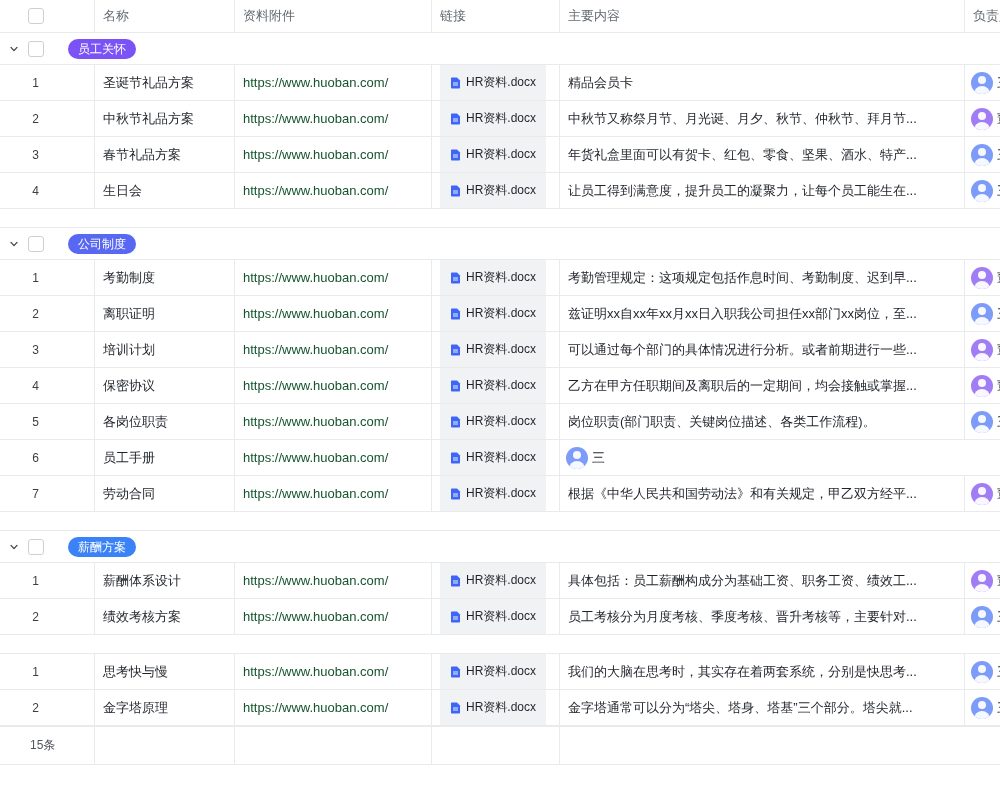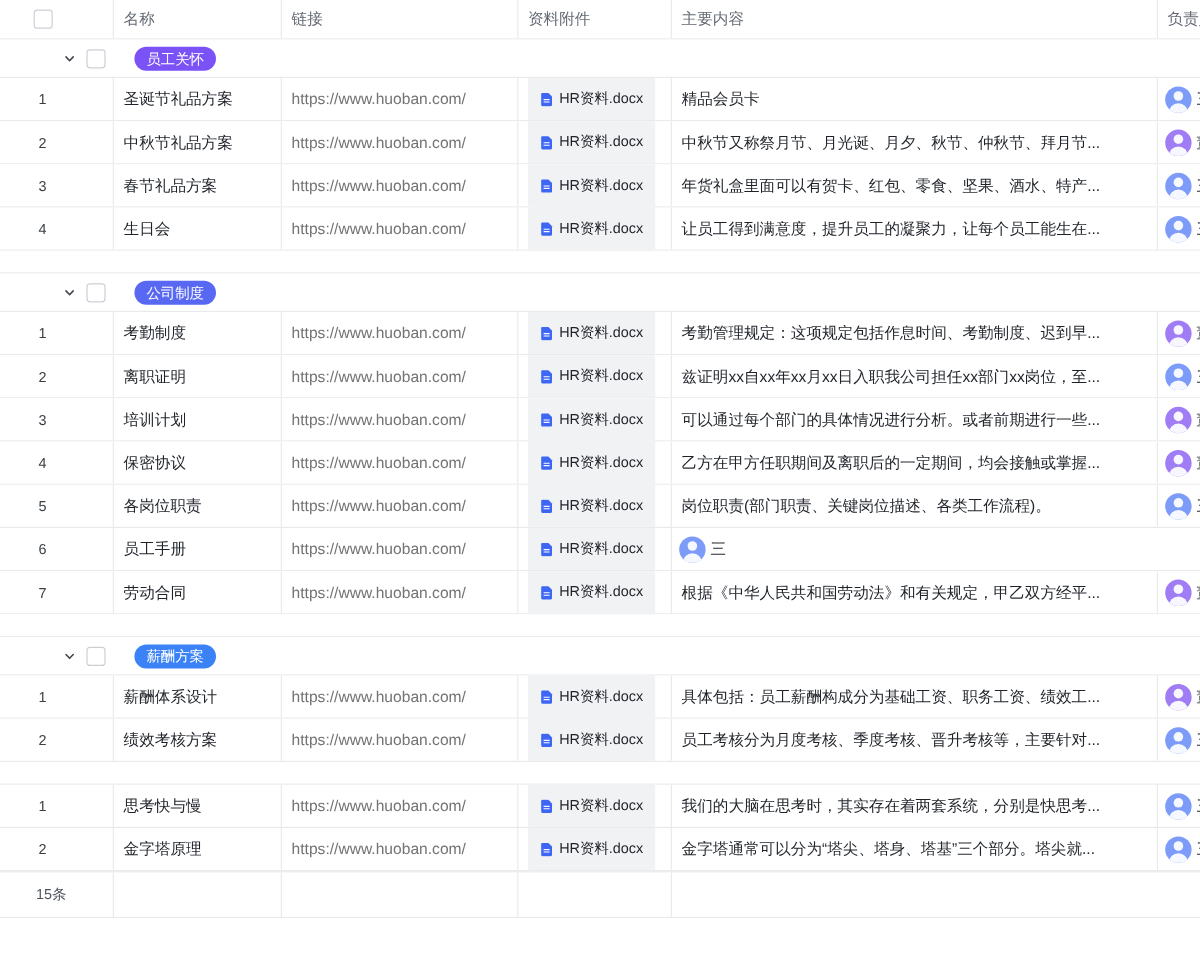--- a/index.html
+++ b/index.html
@@ -18,31 +18,31 @@
   }
   .header-row .cell:last-child, .data-row .cell:last-child { border-right: none; }
   .selector-cell { padding: 0 !important; }
 
   .checkbox {
     width: 14px; height: 14px; flex: none; display: inline-block;
     border: 1px solid #ccd0d6; border-radius: 3px; background: #fff;
   }
   .header-row .checkbox { margin-left: 28px; }
 
-  .group-row { height: 31px; flex: none; display: flex; align-items: center; border-bottom: 1px solid #e9eaec; background: #fff; padding-left: 44px; }
+  .group-row { height: 31px; flex: none; display: flex; align-items: center; border-bottom: 1px solid #e9eaec; background: #fff; }
   .chevron { margin-left: 9px; display: flex; align-items: center; cursor: pointer; }
   .group-row .checkbox { margin-left: 9px; }
   .badge {
     margin-left: 24px; padding: 4px 10px; border-radius: 11px;
     color: #fff; font-size: 12px; line-height: 1; display: inline-block;
   }
 
   .data-row { height: 35px; flex: none; font-size: 13px; border-bottom: 1px solid #e9eaec; background: #fff; }
   .row-num { margin-left: 28px; width: 15px; text-align: center; font-size: 12px; color: #3a3f45; }
-  .link-cell { color: #737373; }
+  .link-cell { color: #14532d; }
 
   .chip {
     display: inline-flex; align-items: center; gap: 5px; height: 23px;
     padding: 16px 10px; background: #f1f2f4; border-radius: 12px;
     font-size: 12px; color: #1f2329; max-width: 112px; overflow: hidden; white-space: nowrap;
   }
   .doc-icon { display: flex; flex: none; }
 
   .owner-cell { padding: 0 0 0 6px !important; display: flex; align-items: center; gap: 4px; }
   .avatar { width: 22px; height: 22px; flex: none; border-radius: 50%; position: relative; overflow: hidden; background: #7d9bf8; }
@@ -71,22 +71,22 @@
 </head>
 <body>
 
 <div class="table">
 
   <div class="grid-row header-row">
     <div class="cell selector-cell">
       <span class="checkbox"></span>
     </div>
     <div class="cell">名称</div>
+    <div class="cell">资料附件</div>
     <div class="cell">链接</div>
-    <div class="cell">资料附件</div>
     <div class="cell">主要内容</div>
     <div class="cell">负责人</div>
   </div>
 
   <div id="groups">
   <div class="group-row">
     <span class="chevron">
       <svg width="10" height="10" viewBox="0 0 10 10">
             <path d="M2 3.4 L5 6.6 L8 3.4" stroke="#41464b" stroke-width="1.3" fill="none" stroke-linecap="round" stroke-linejoin="round"></path>
           </svg>

